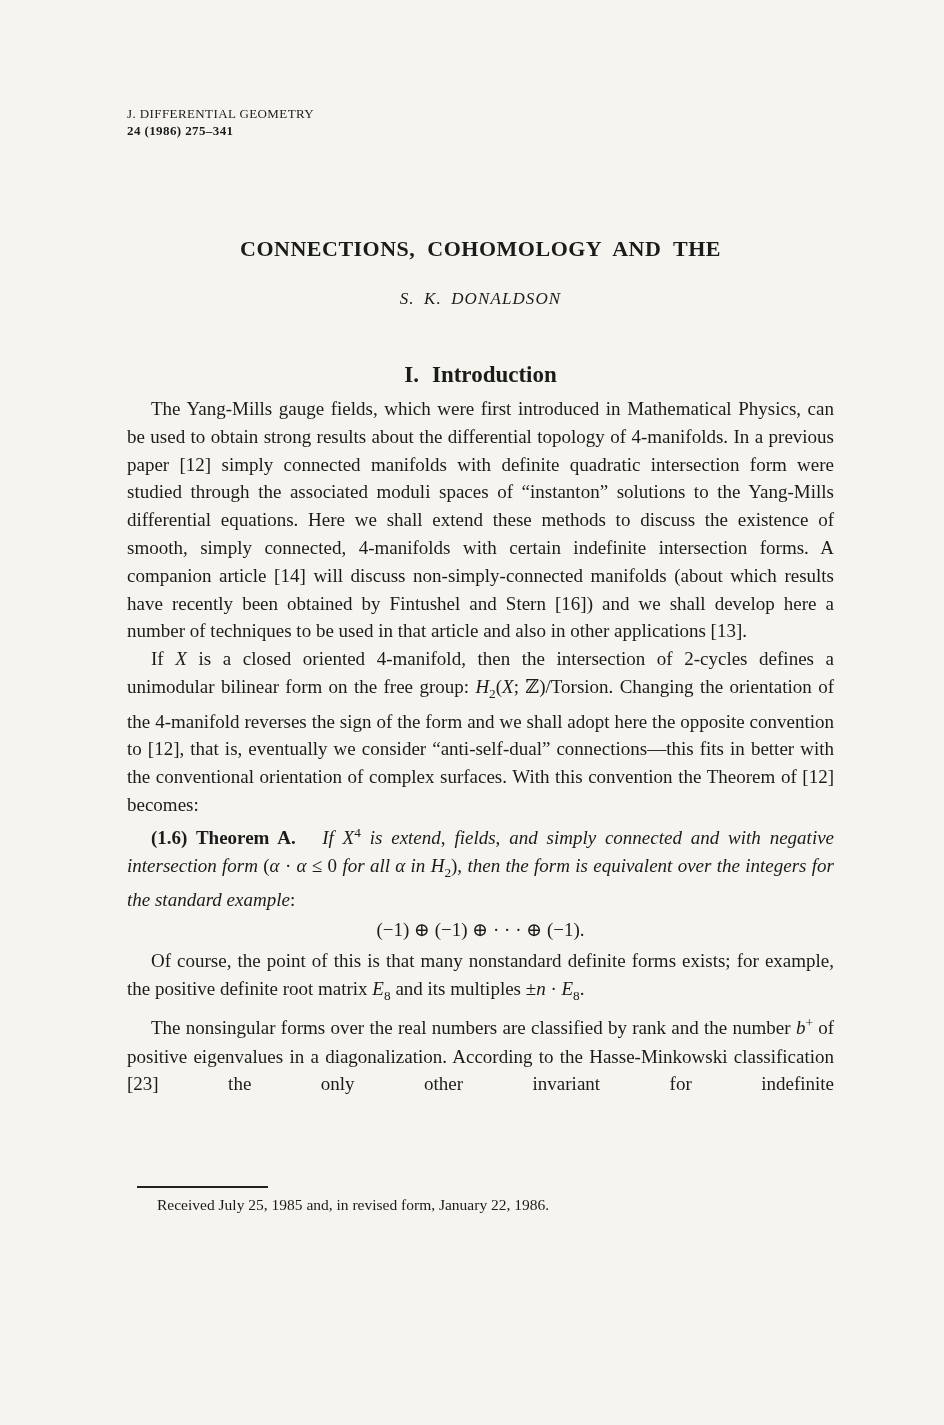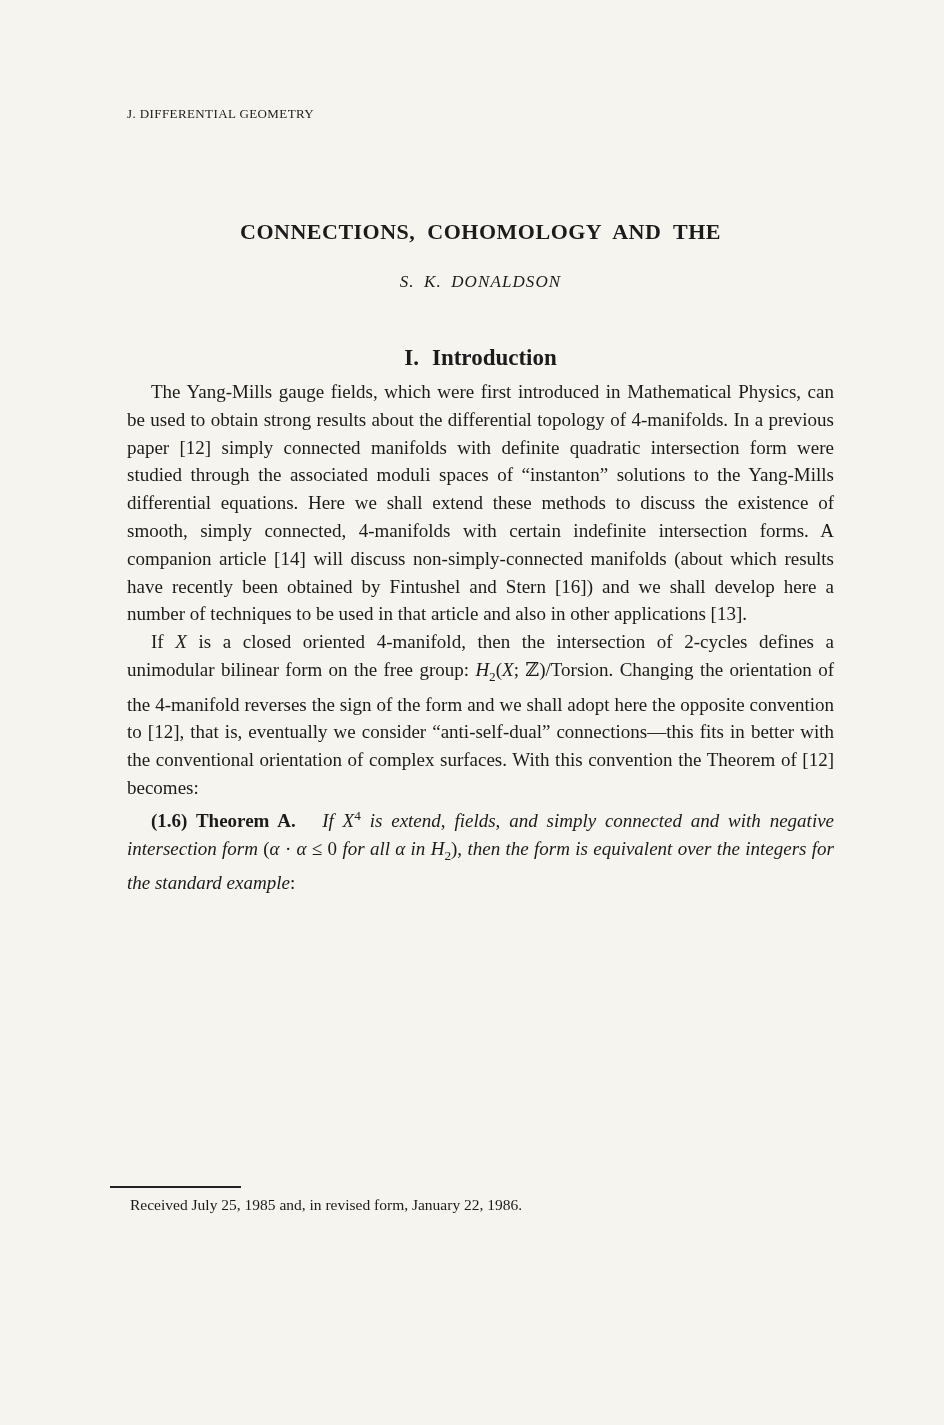--- a/index.html
+++ b/index.html
@@ -61,21 +61,21 @@
   p.cont { text-align-last: justify; }
   .equation {
     text-align: center;
     font-size: 19px;
     line-height: 27.8px;
     margin: 2px 0 3px 0;
   }
   sub, sup { font-size: 70%; }
   .footnote-block {
     position: absolute;
-    left: 110px;
+    left: 137px;
     top: 1186px;
     width: 707px;
     font-size: 15.5px;
     line-height: 20px;
   }
   .footnote-rule {
     width: 131px;
     border: none;
     border-top: 2px solid #222;
     margin: 0 0 7px 0;
@@ -83,36 +83,40 @@
   .footnote-text { text-indent: 20px; }
 </style>
 </head>
 <body>
 
 <div class="page">
   <div class="content">
 
     <header class="journal-header">
       <div class="journal-name">J. DIFFERENTIAL GEOMETRY</div>
+      <div class="journal-issue">24 (1986) 275–341</div>
     </header>
 
     <h1 class="title">
       <span>CONNECTIONS, COHOMOLOGY AND THE</span><br>
     </h1>
 
     <div class="author">S. K. DONALDSON</div>
 
     <h2 class="section-heading">
       <span class="section-number">I.</span><span>Introduction</span>
     </h2>
 
     <div class="body">
       <p class="para">The Yang-Mills gauge fields, which were first introduced in Mathematical Physics, can be used to obtain strong results about the differential topology of 4-manifolds. In a previous paper [12] simply connected manifolds with definite quadratic intersection form were studied through the associated moduli spaces of “instanton” solutions to the Yang-Mills differential equations. Here we shall extend these methods to discuss the existence of smooth, simply connected, 4-manifolds with certain indefinite intersection forms. A companion article [14] will discuss non-simply-connected manifolds (about which results have recently been obtained by Fintushel and Stern [16]) and we shall develop here a number of techniques to be used in that article and also in other applications [13].</p>
       <p class="para">If <i>X</i> is a closed oriented 4-manifold, then the intersection of 2-cycles defines a unimodular bilinear form on the free group: <i>H</i><sub>2</sub>(<i>X</i>; ℤ)/Torsion. Changing the orientation of the 4-manifold reverses the sign of the form and we shall adopt here the opposite convention to [12], that is, eventually we consider “anti-self-dual” connections—this fits in better with the conventional orientation of complex surfaces. With this convention the Theorem of [12] becomes:</p>
       <p class="para"><b>(1.6) Theorem A.</b>&nbsp;&nbsp; <i>If X</i><sup>4</sup> <i>is extend</i>, <i>fields</i>, <i>and simply connected and with negative intersection form</i> (<i>α</i> · <i>α</i> ≤ 0 <i>for all α in H</i><sub>2</sub>), <i>then the form is equivalent over the integers for the standard example</i>:</p>
+      <div class="equation">(−1) ⊕ (−1) ⊕ · · · ⊕ (−1).</div>
+      <p class="para">Of course, the point of this is that many nonstandard definite forms exists; for example, the positive definite root matrix <i>E</i><sub>8</sub> and its multiples ±<i>n</i> · <i>E</i><sub>8</sub>.</p>
+      <p class="para cont">The nonsingular forms over the real numbers are classified by rank and the number <i>b</i><sup>+</sup> of positive eigenvalues in a diagonalization. According to the Hasse-Minkowski classification [23] the only other invariant for indefinite</p>
     </div>
 
   </div>
 
   <footer class="footnote-block">
     <hr class="footnote-rule">
     <div class="footnote-text">Received July 25, 1985 and, in revised form, January 22, 1986.</div>
   </footer>
 </div>
 

